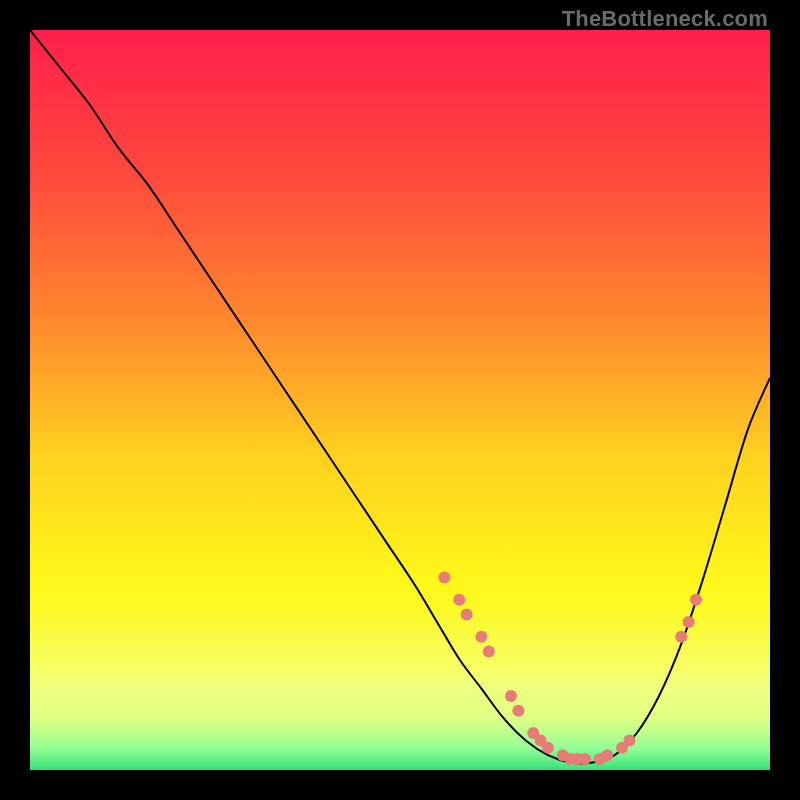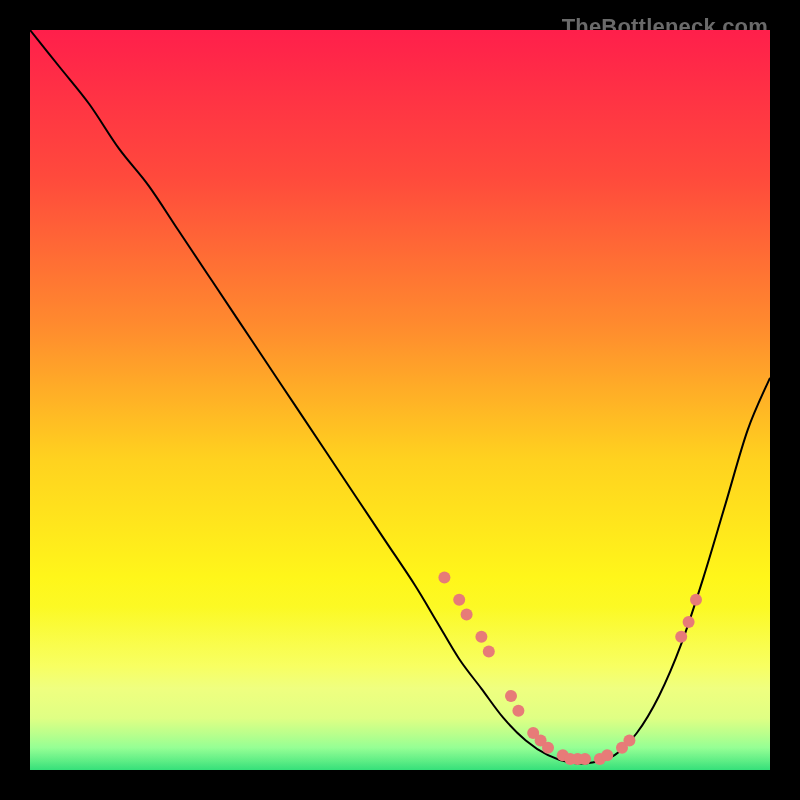--- a/index.html
+++ b/index.html
@@ -28,21 +28,20 @@
   }
   .watermark {
     position: absolute;
     top: 6px;
     right: 32px;
     color: #6a6a6a;
     font-size: 22px;
     font-weight: 600;
     letter-spacing: 0.2px;
     user-select: none;
-    margin-top: 8px;
   }
 </style>
 </head>
 <body>
 
 <div class="watermark">TheBottleneck.com</div>
 
 <div class="frame">
   <svg class="plot-area" viewBox="0 0 740 740" preserveAspectRatio="none">
     <defs>

